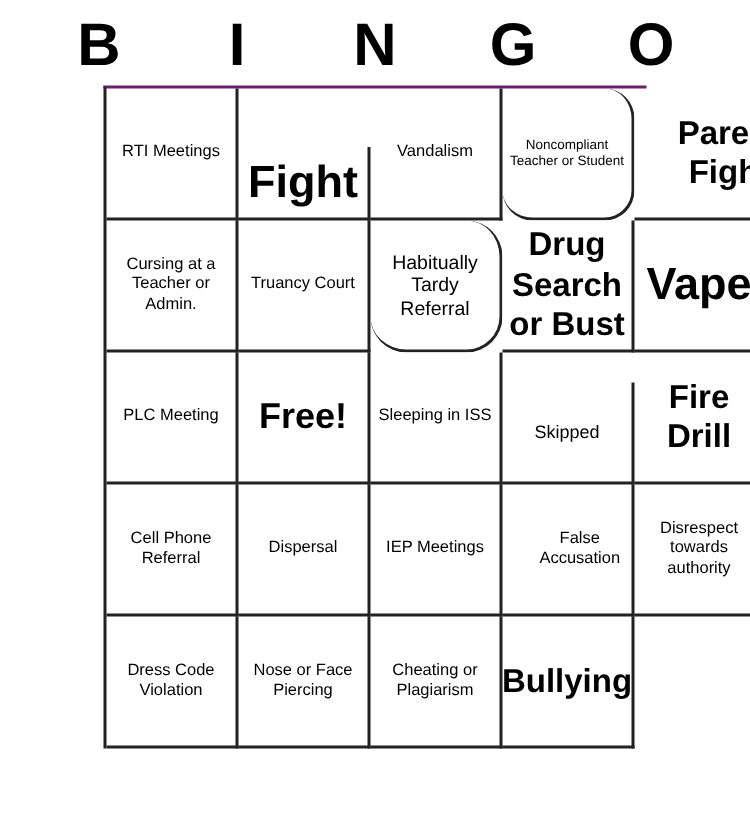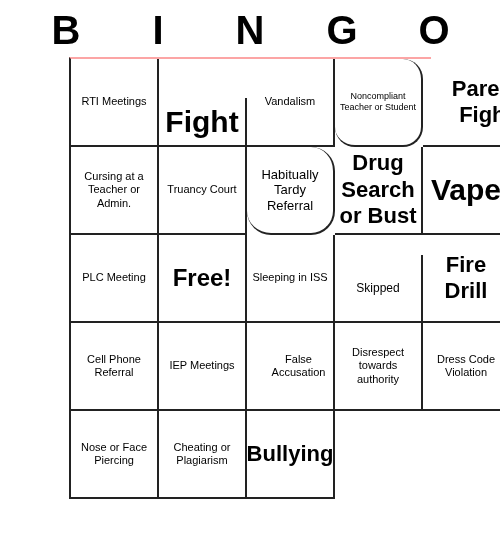--- a/index.html
+++ b/index.html
@@ -24,21 +24,21 @@
       font-weight: bold;
       width: 88px;
       text-align: center;
       font-family: Arial, sans-serif;
     }
     .bingo-grid {
       display: grid;
       grid-template-columns: repeat(5, 88px);
       grid-template-rows: repeat(5, 88px);
       border-left: 2px solid #222;
-      border-top: 2px solid #fca5a5;
+      border-top: 2px solid #701a75;
       width: 362px;
     }
     .bingo-cell {
       border-right: 2px solid #222;
       border-bottom: 2px solid #222;
       display: flex;
       align-items: center;
       justify-content: center;
       text-align: center;
       padding: 4px;
@@ -69,20 +69,21 @@
     <div class="bingo-cell" style="font-size: 11px;">Truancy Court</div>
     <div class="bingo-cell" style="font-size: 13px; border-radius: 24px;">Habitually Tardy Referral</div>
     <div class="bingo-cell" style="font-size: 22px; font-weight: bold;">Drug Search or Bust</div>
     <div class="bingo-cell" style="font-size: 30px; font-weight: bold;">Vape</div>
     <div class="bingo-cell" style="font-size: 11px;">PLC Meeting</div>
     <div class="bingo-cell" style="font-size: 24px; font-weight: bold;">Free!</div>
     <div class="bingo-cell" style="font-size: 11px;">Sleeping in ISS</div>
     <div class="bingo-cell" style="font-size: 12px; margin-top: 20px;">Skipped</div>
     <div class="bingo-cell" style="font-size: 22px; font-weight: bold;">Fire Drill</div>
     <div class="bingo-cell" style="font-size: 11px;">Cell Phone Referral</div>
+    <div class="bingo-cell" style="font-size: 11px;">Dispersal</div>
     <div class="bingo-cell" style="font-size: 11px;">IEP Meetings</div>
     <div class="bingo-cell" style="font-size: 11px; padding-left: 21px;">False Accusation</div>
     <div class="bingo-cell" style="font-size: 11px;">Disrespect towards authority</div>
     <div class="bingo-cell" style="font-size: 11px;">Dress Code Violation</div>
     <div class="bingo-cell" style="font-size: 11px;">Nose or Face Piercing</div>
     <div class="bingo-cell" style="font-size: 11px;">Cheating or Plagiarism</div>
     <div class="bingo-cell" style="font-size: 22px; font-weight: bold;">Bullying</div>
   </div>
 
 </body></html>

